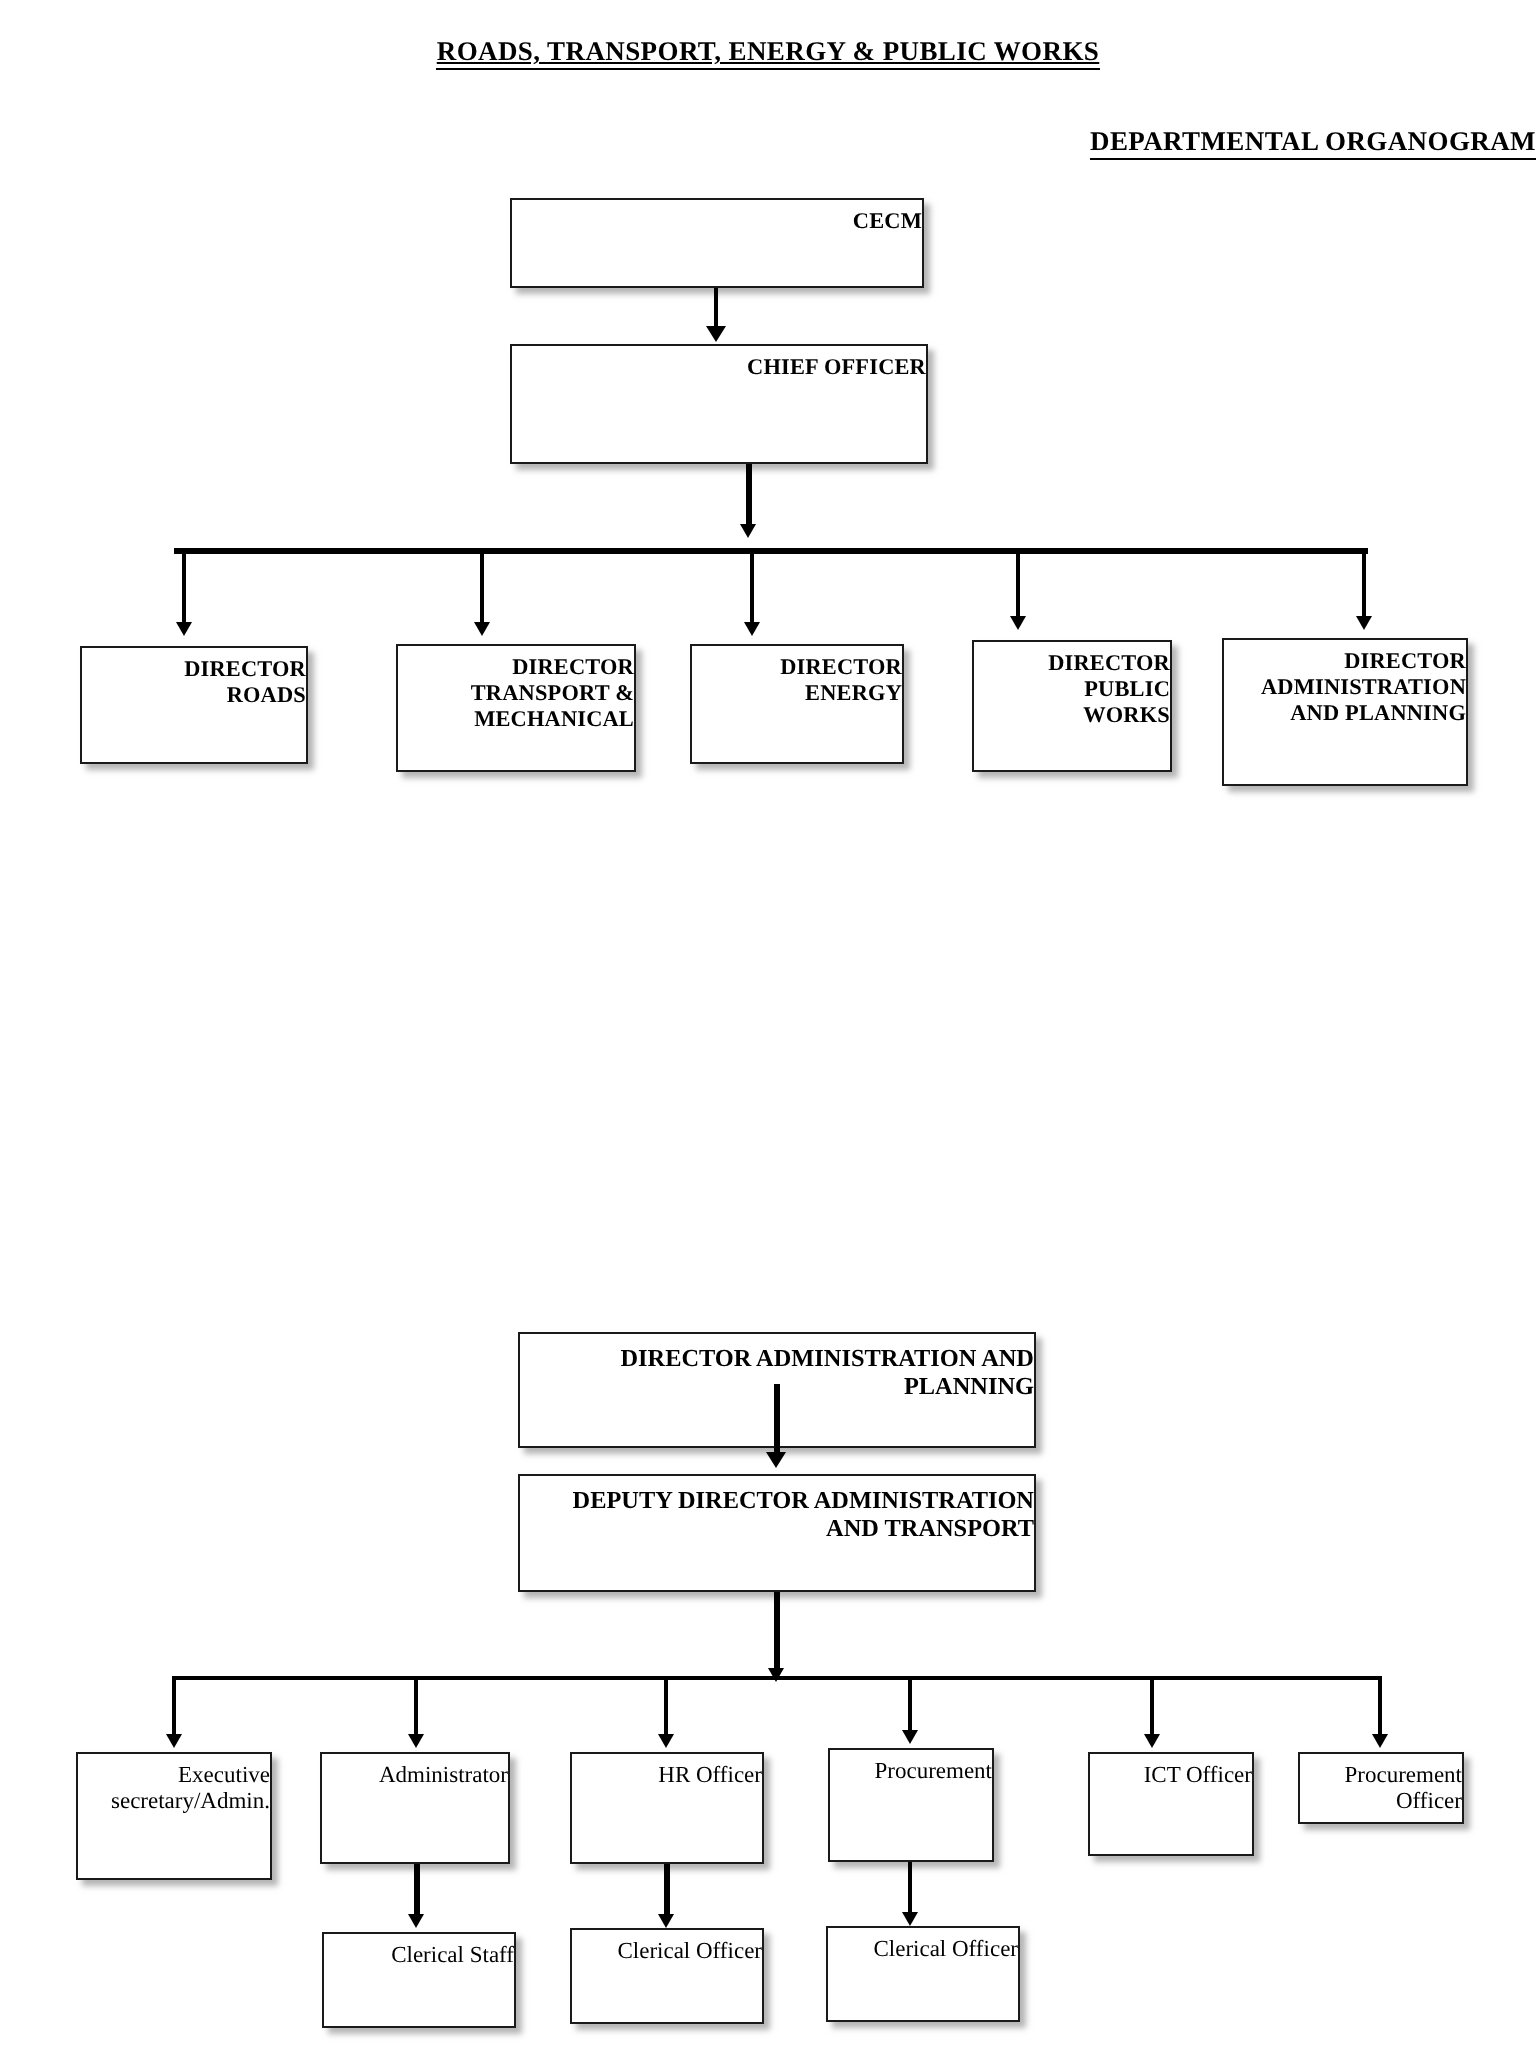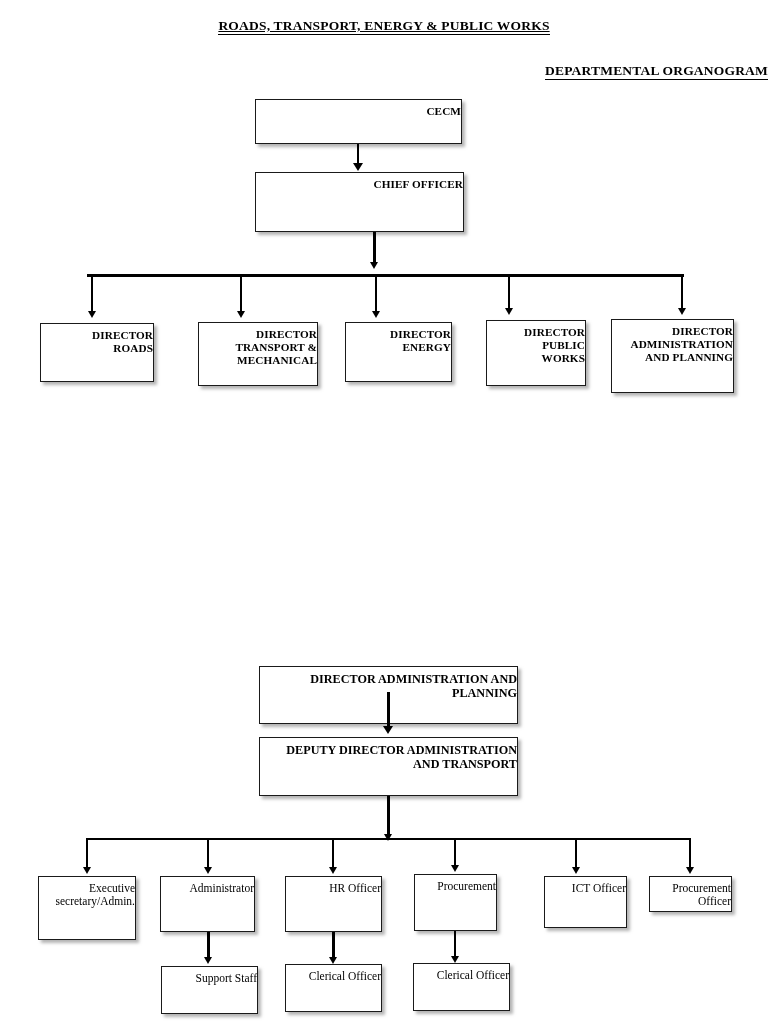--- a/index.html
+++ b/index.html
@@ -232,21 +232,21 @@
   <div class="vline" style="left:207px; top:932px; width:2.6px; height:27px;"></div>
   <div class="arrow small" style="left:204px; top:957px;"></div>
 
   <div class="vline" style="left:332px; top:932px; width:2.6px; height:27px;"></div>
   <div class="arrow small" style="left:329px; top:957px;"></div>
 
   <div class="vline" style="left:454px; top:931px; width:2.4px; height:27px;"></div>
   <div class="arrow small" style="left:451px; top:956px;"></div>
 
   <div class="node plain" style="left:161px; top:966px; width:97px; height:48px;">
-    <span class="label">Support Staff</span>
+    <span class="label">Clerical Staff</span>
   </div>
 
   <div class="node plain" style="left:285px; top:964px; width:97px; height:48px;">
     <span class="label">Clerical Officer</span>
   </div>
 
   <div class="node plain" style="left:413px; top:963px; width:97px; height:48px;">
     <span class="label">Clerical Officer</span>
   </div>
 

